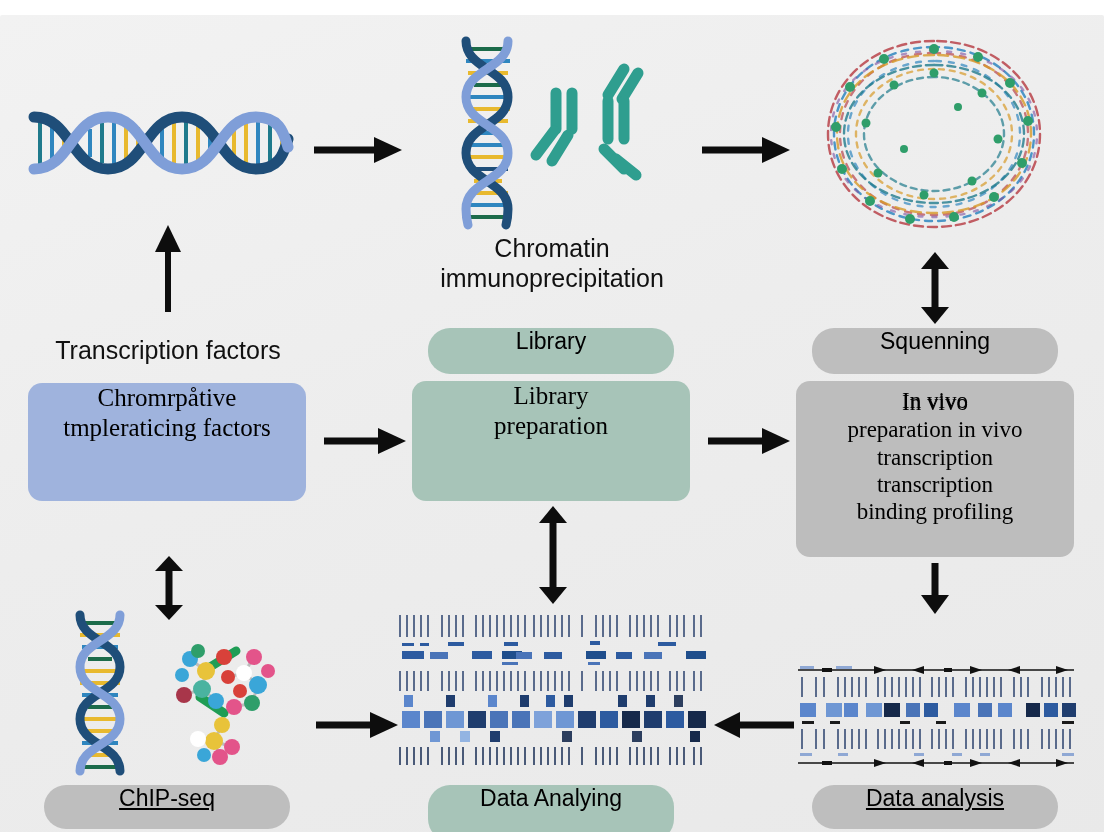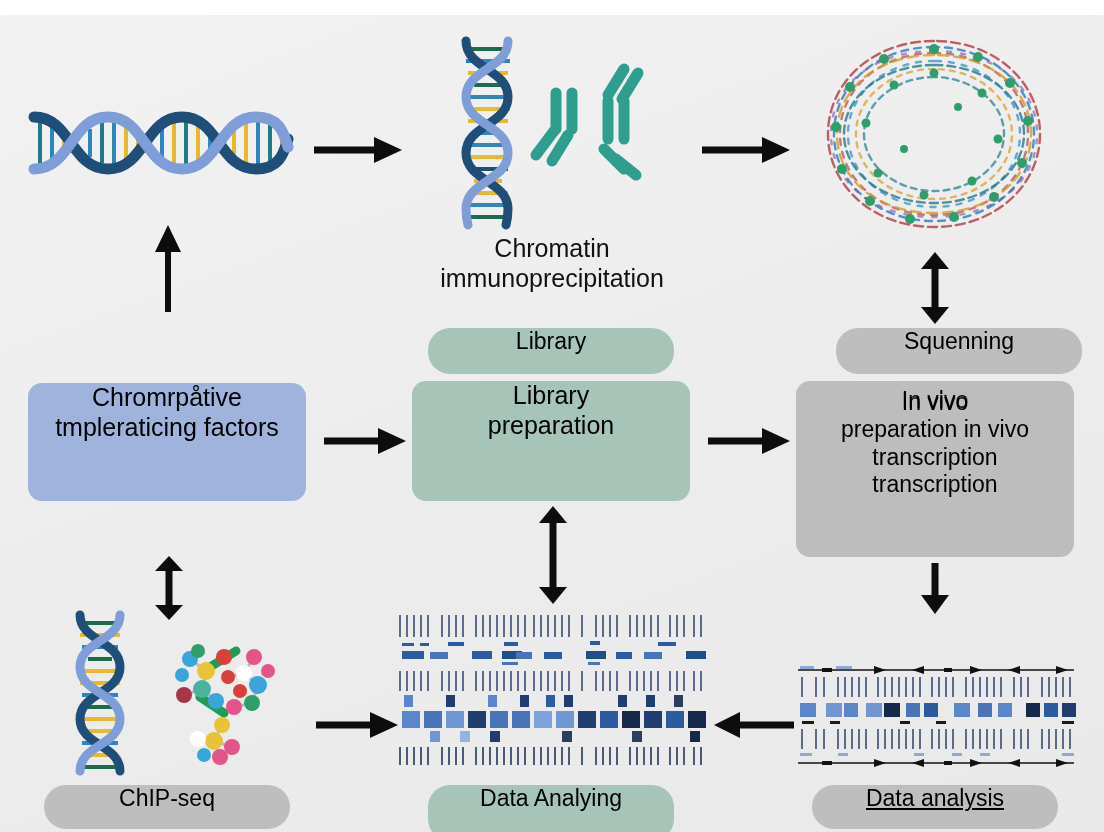--- a/index.html
+++ b/index.html
@@ -25,21 +25,21 @@
   .pill {
     display: flex;
     align-items: flex-start;
     justify-content: center;
     text-align: center;
     color: #000;
     line-height: 1.18;
     box-sizing: border-box;
   }
   .pill-sm { border-radius: 22px; font-size: 23px; }
-  .pill-lg { border-radius: 14px; font-size: 25px; }
+  .pill-lg { border-radius: 14px; font-size: 25px; font-family: Liberation Serif, serif; }
   .c-blue  { background: #9fb3dd; }
   .c-green { background: #a7c4b8; }
   .c-gray  { background: #bebebe; }
   .c-gray-d{ background: #bdbdbd; }
 
   
   .caption {
     text-align: center;
     color: #111;
     font-size: 25px;
@@ -217,20 +217,21 @@
     </svg>
   </div>
 
   <div class="abs" style="left:152px; top:207px;">
     <svg width="32" height="92" viewBox="0 0 32 92">
       <line x1="16" y1="90" x2="16" y2="26" stroke="#0d0d0d" stroke-width="6"></line>
       <polygon points="3,30 16,3 29,30" fill="#0d0d0d"></polygon>
     </svg>
   </div>
 
+  <div class="abs caption" style="left:10px; top:320px; width:316px;">Transcription factors</div>
 
   <div class="abs pill pill-lg c-blue" style="left:28px; top:368px; width:278px; height:118px;">
     <span style="white-space:pre-line;">Chromrpåtive
 tmpleraticing factors</span>
   </div>
 
   <div class="abs" style="left:322px; top:410px;">
     <svg width="86" height="32" viewBox="0 0 86 32">
       <line x1="2" y1="16" x2="60" y2="16" stroke="#0d0d0d" stroke-width="7"></line>
       <polygon points="56,3 84,16 56,29" fill="#0d0d0d"></polygon>
@@ -254,30 +255,31 @@
   </div>
 
   <div class="abs" style="left:918px; top:236px;">
     <svg width="34" height="74" viewBox="0 0 34 74">
       <line x1="17" y1="14" x2="17" y2="60" stroke="#0d0d0d" stroke-width="7"></line>
       <polygon points="3,18 17,1 31,18" fill="#0d0d0d"></polygon>
       <polygon points="3,56 17,73 31,56" fill="#0d0d0d"></polygon>
     </svg>
   </div>
 
-  <div class="abs pill pill-sm c-gray" style="left:836px; top:313px; width:246px; height:46px;">
+  <div class="abs pill pill-sm c-gray" style="left:812px; top:313px; width:246px; height:46px;">
     <span>Squenning</span>
   </div>
 
   <div class="abs pill pill-lg c-gray-d" style="left:796px; top:366px; width:278px; height:176px; padding-top:8px;">
     <div class="stack">
       <div>In vivo</div>
       <div>preparation in vivo</div>
       <div>transcription</div>
       <div>transcription</div>
+      <div>binding profiling</div>
       <div class="over" style="top:-2px;">In vivo</div>
     </div>
   </div>
 
   <div class="abs" style="left:152px; top:540px;">
     <svg width="34" height="66" viewBox="0 0 34 66">
       <line x1="17" y1="12" x2="17" y2="54" stroke="#0d0d0d" stroke-width="7"></line>
       <polygon points="3,16 17,1 31,16" fill="#0d0d0d"></polygon>
       <polygon points="3,50 17,65 31,50" fill="#0d0d0d"></polygon>
     </svg>
@@ -700,21 +702,21 @@
           <polygon points="130,104 118,100 130,96"></polygon>
         <polygon points="176,96 188,100 176,104"></polygon>
           <polygon points="226,104 214,100 226,96"></polygon>
         <polygon points="262,96 274,100 262,104"></polygon>
         <rect x="28" y="98" width="10" height="4"></rect>
           <rect x="150" y="98" width="8" height="4"></rect>
       </g>
     </svg>
   </div>
 
-  <div class="abs pill pill-sm c-gray" style="left:44px; top:770px; width:246px; height:44px;">
+  <div class="abs pill pill-sm c-gray" style="left:44px; top:770px; width:246px; height:44px;text-decoration:underline;">
     <span>ChIP-seq</span>
   </div>
 
   <div class="abs pill pill-sm c-green" style="left:428px; top:770px; width:246px; height:56px;">
     <span>Data Analying</span>
   </div>
 
   <div class="abs pill pill-sm c-gray" style="left:812px; top:770px; width:246px; height:44px;text-decoration:underline;">
     <span>Data analysis</span>
   </div>

